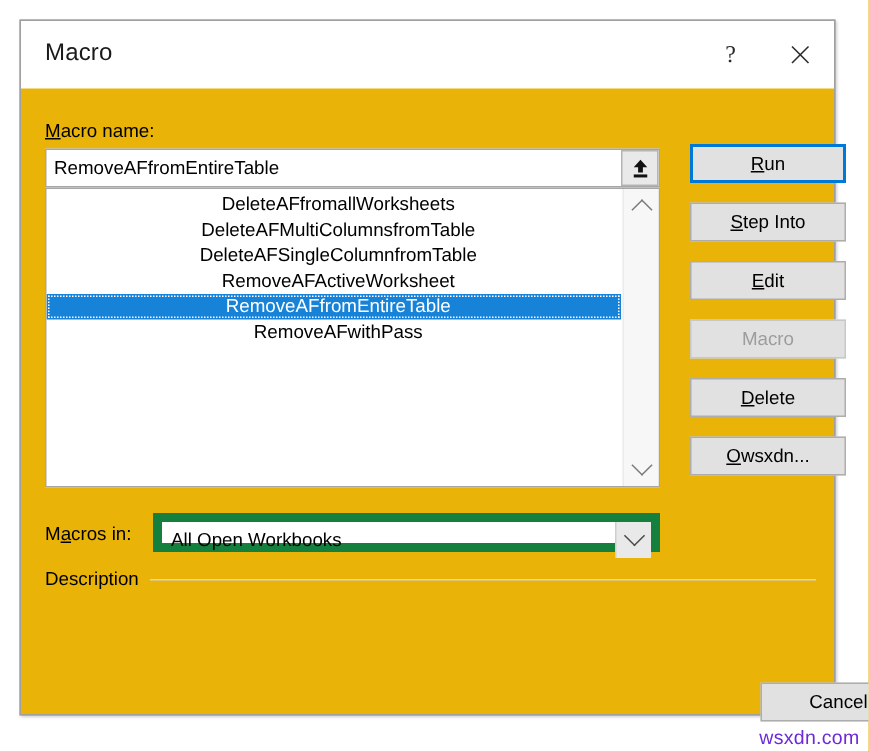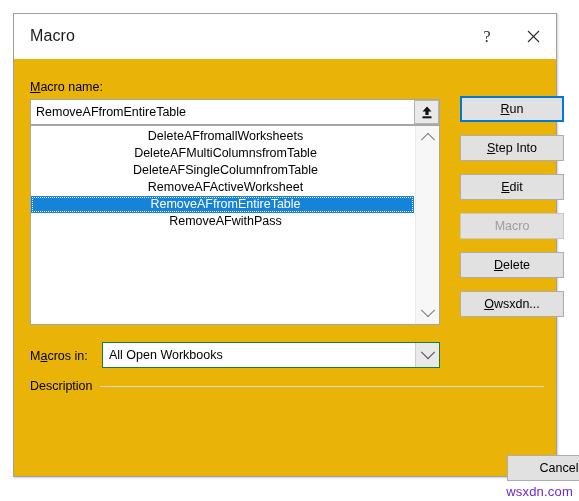--- a/index.html
+++ b/index.html
@@ -198,21 +198,21 @@
 
   
   #macros-in-label { left: 16px; top: 290px; text-align: center; }
   #macros-in-combo {
     position: absolute;
     left: 88px;
     top: 283px;
     width: 338px;
     height: 26px;
     background: #ffffff;
-    border: 1px solid #15803d;
+    border: 6px solid #15803d;
     box-sizing: border-box;
     cursor: default;
   }
   #macros-in-value {
     position: absolute;
     left: 6px;
     top: 0;
     height: 100%;
     line-height: 24px;
     font-size: 12.5px;

